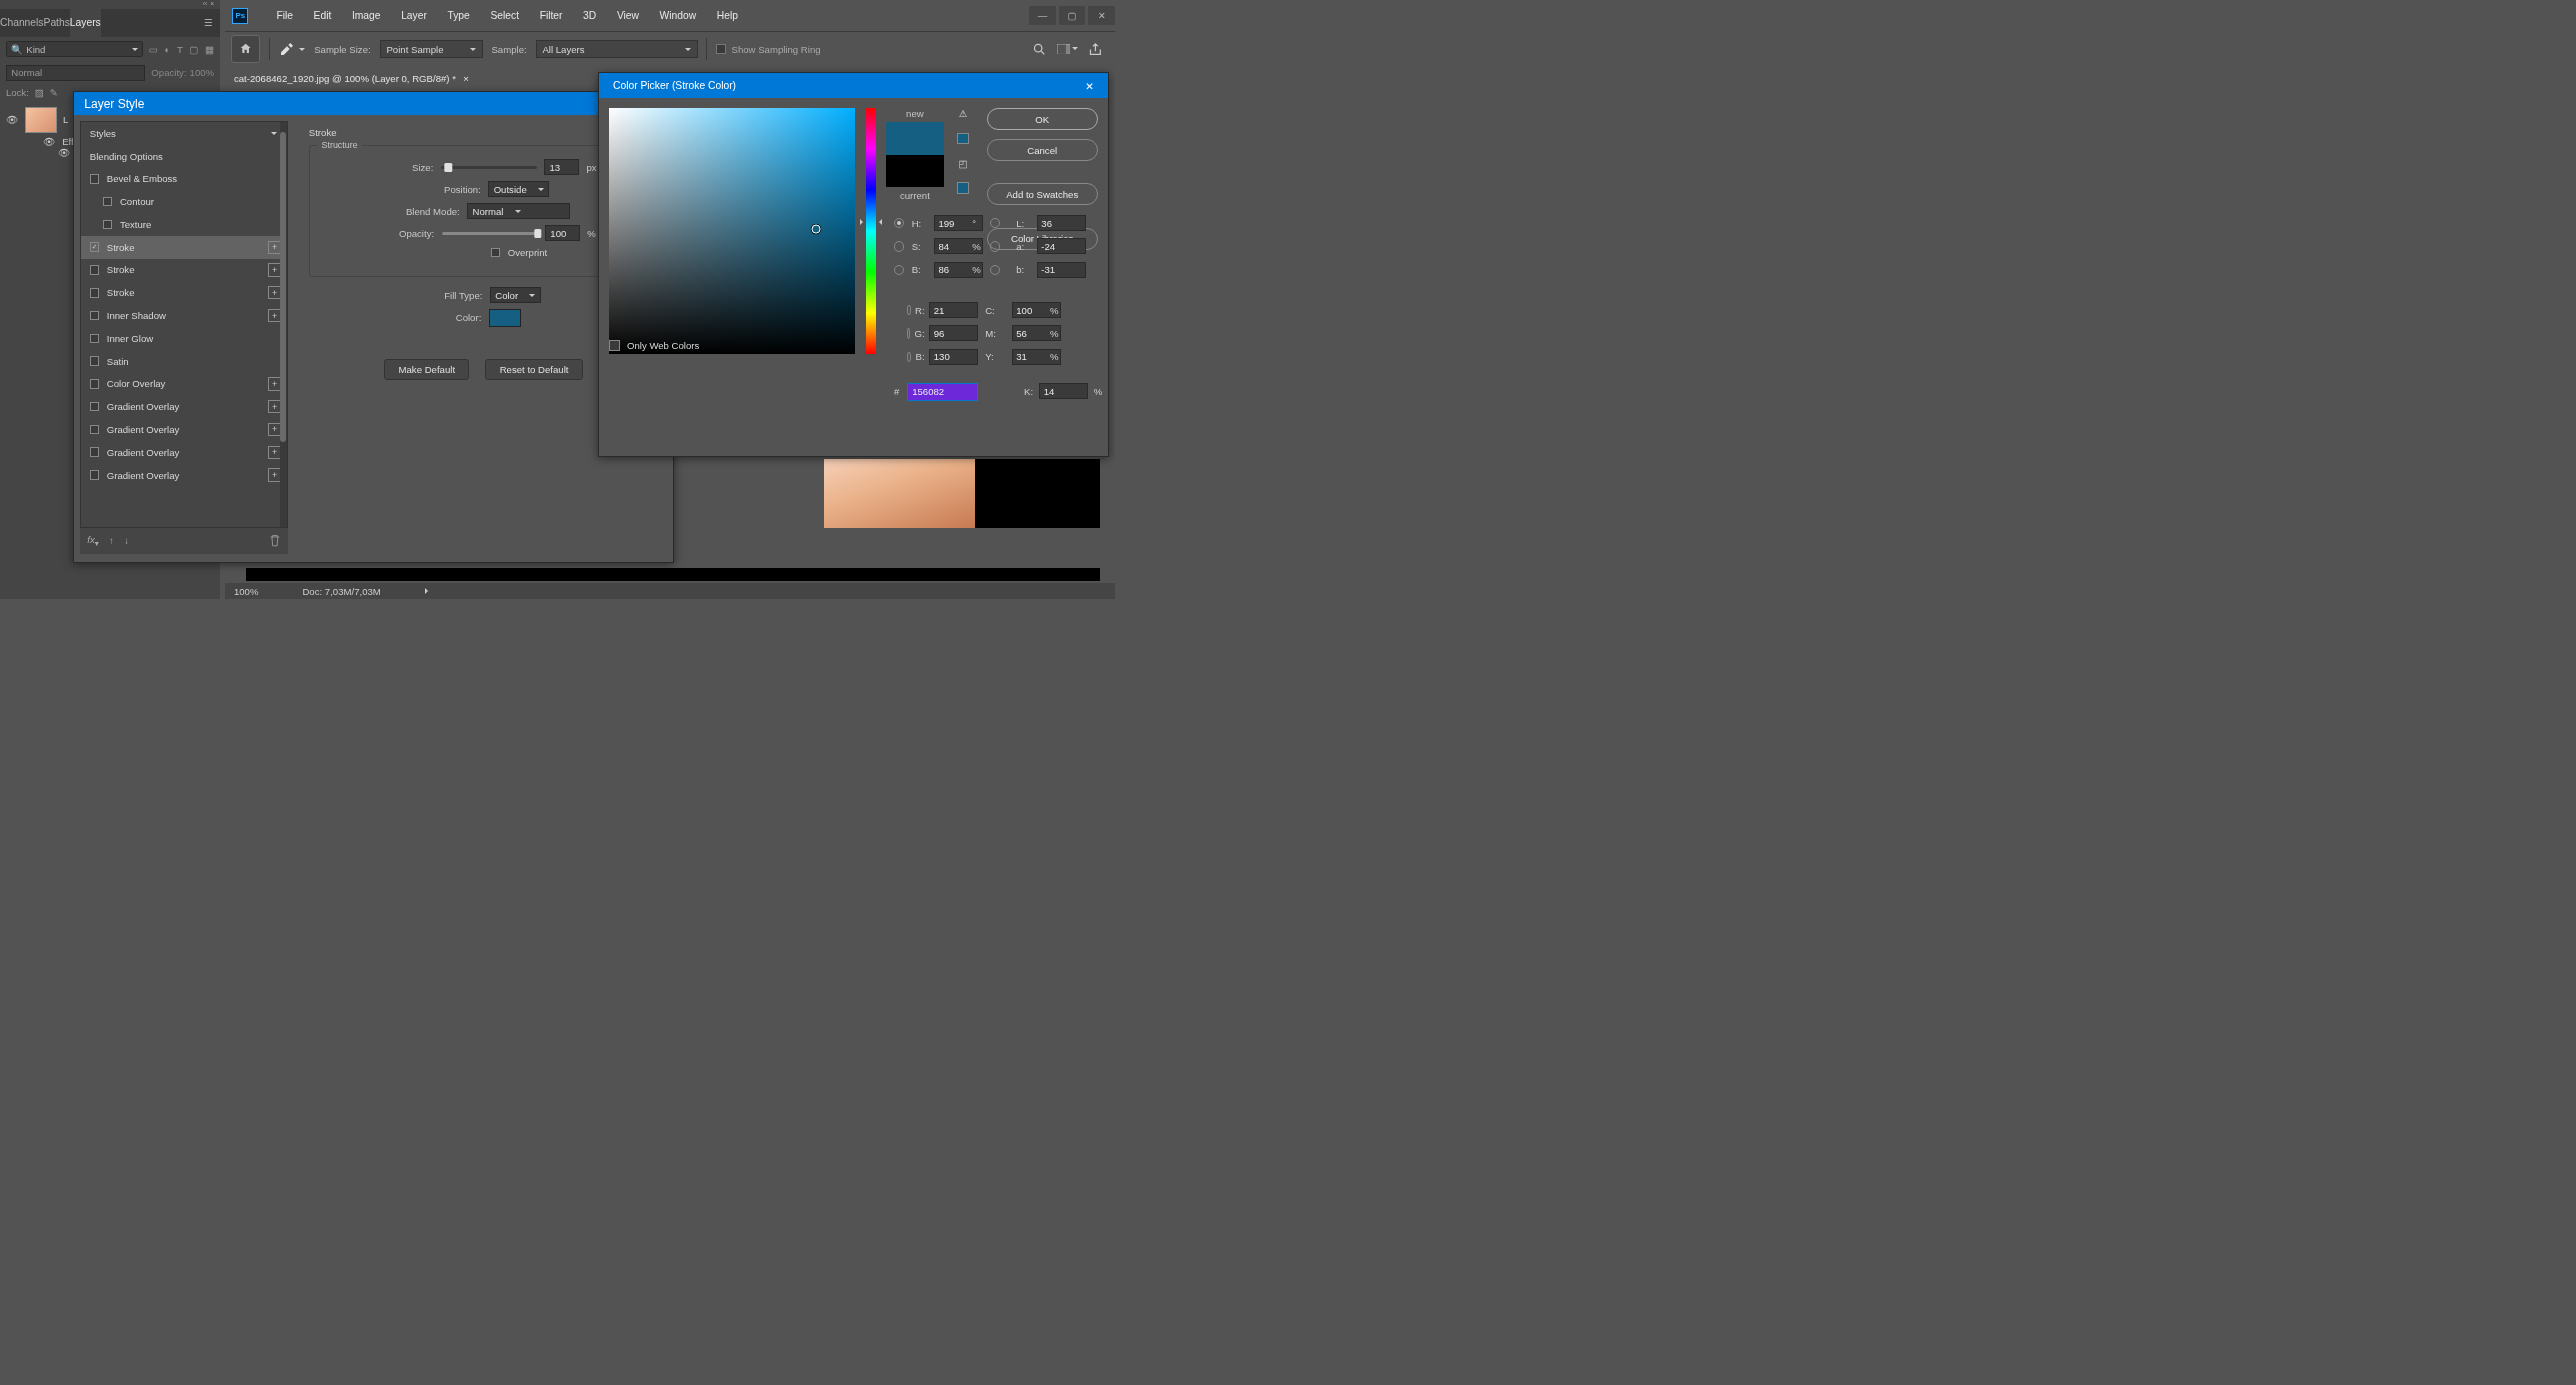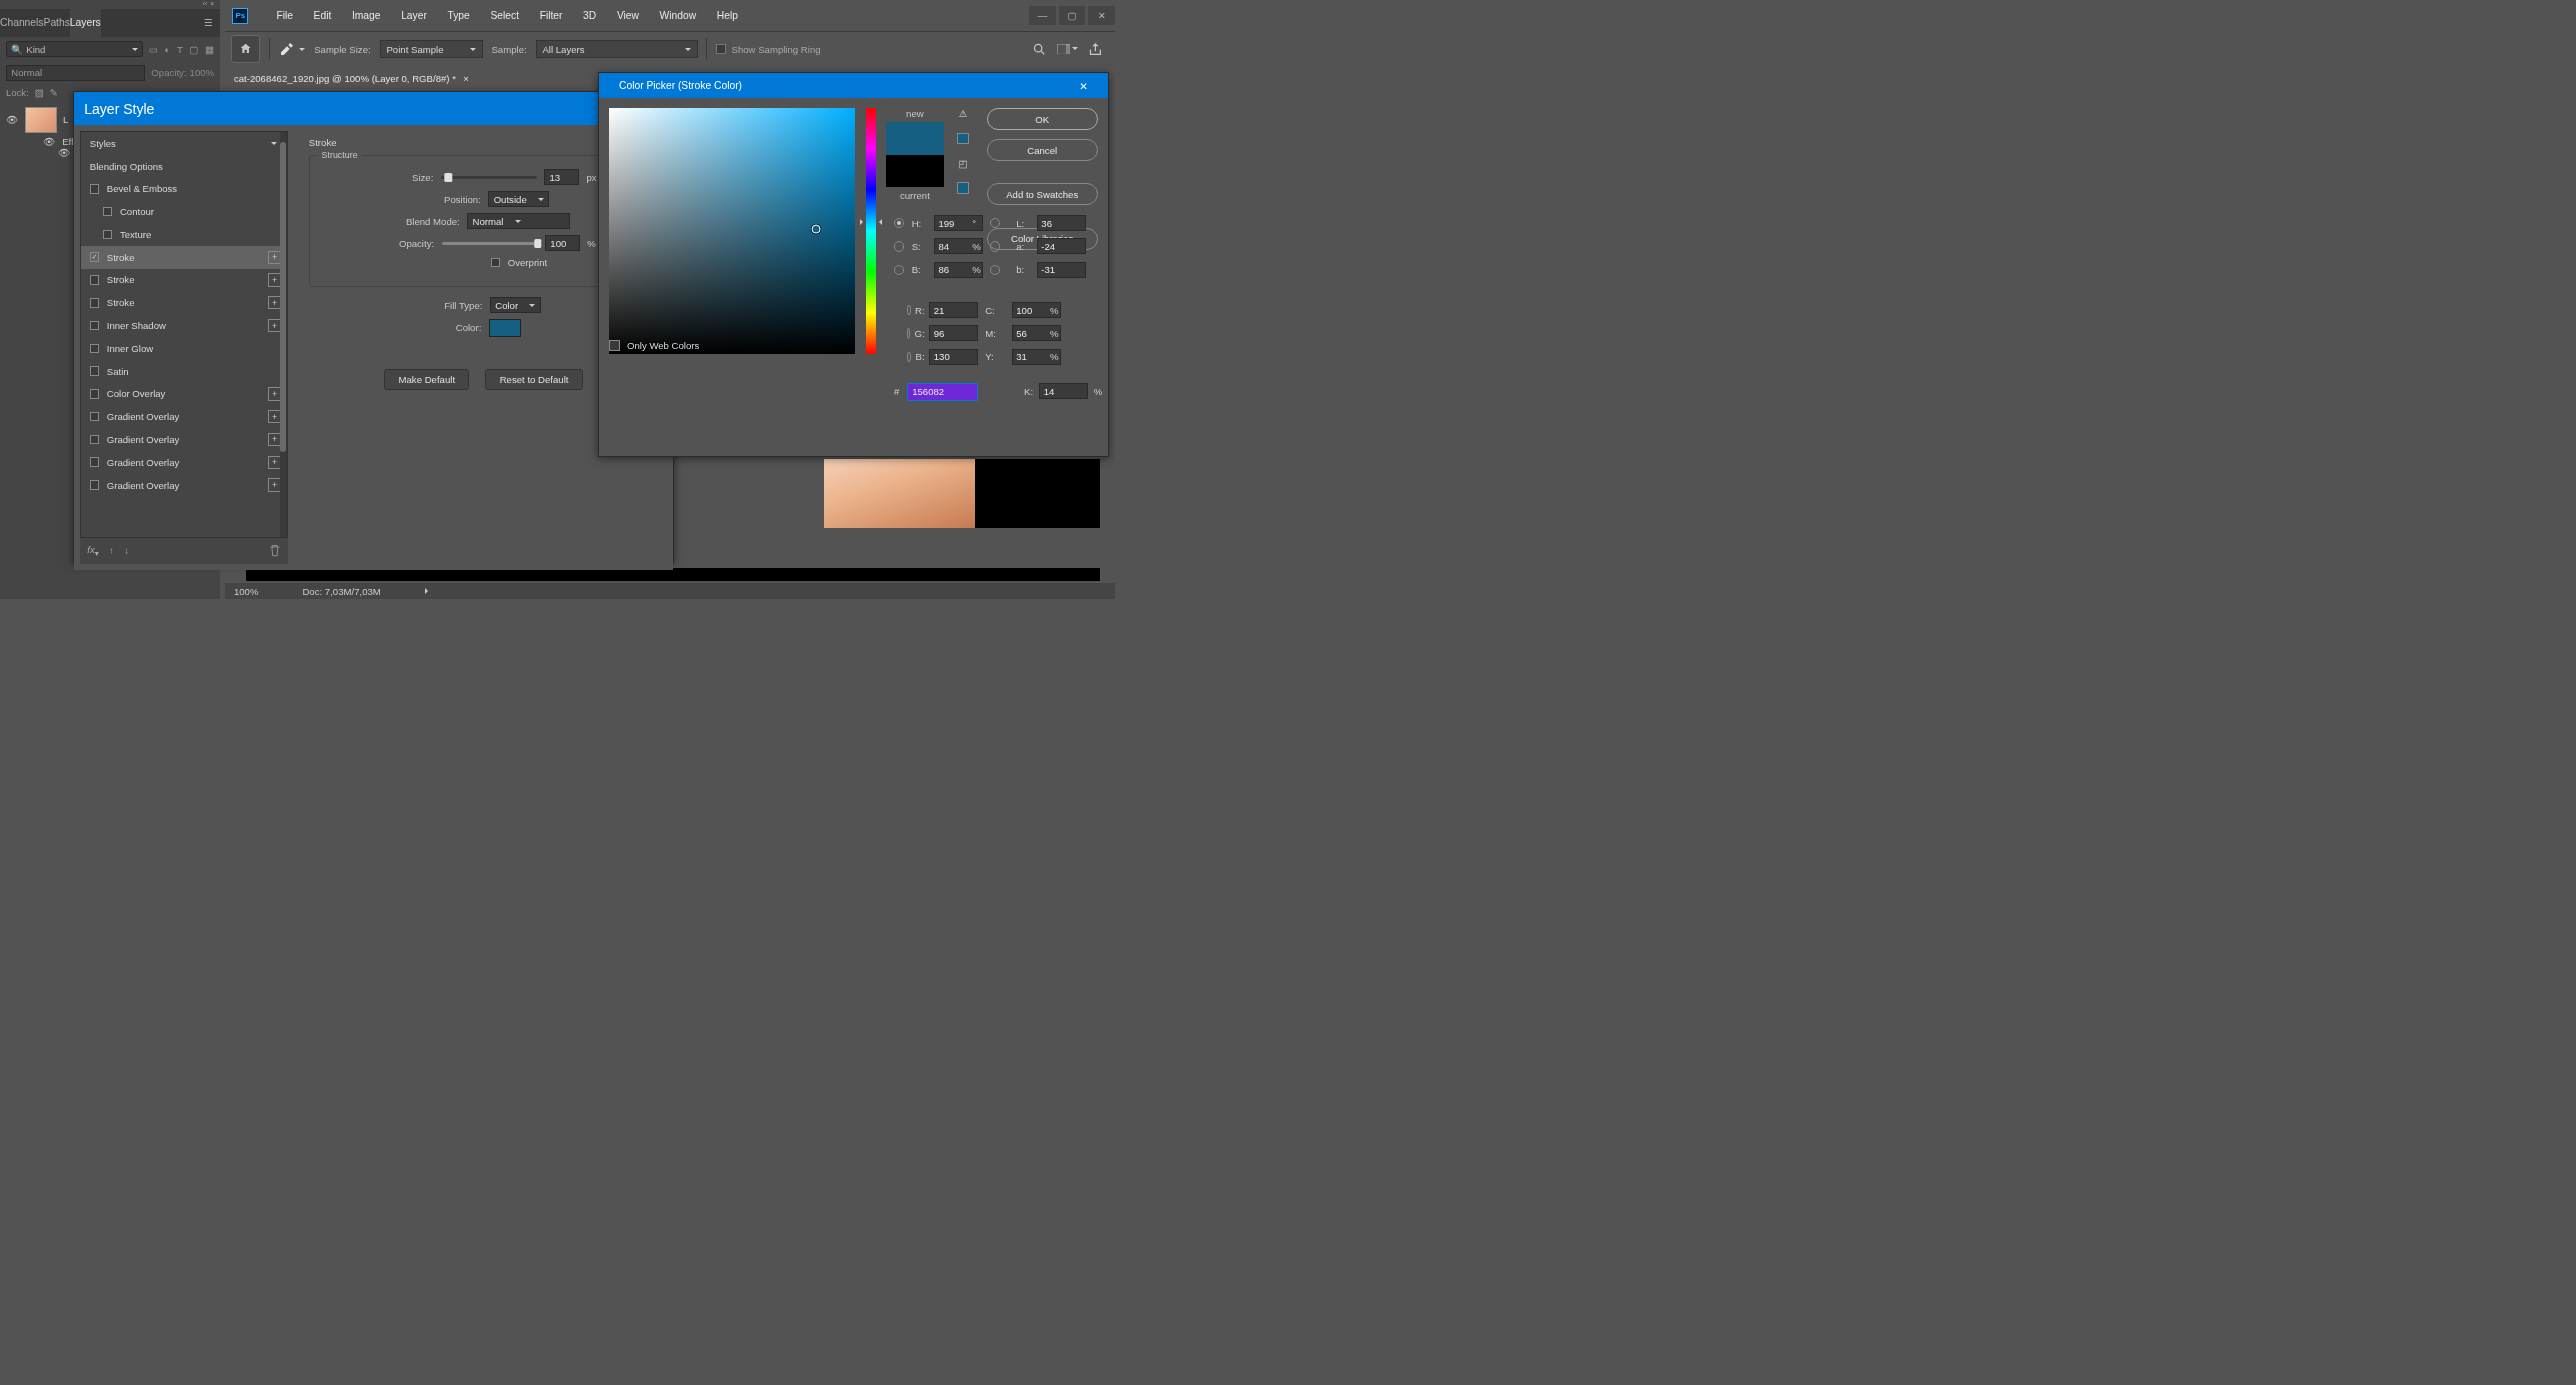--- a/index.html
+++ b/index.html
@@ -44,21 +44,21 @@
 .lock-row { display: flex; align-items: center; padding: 3px 5.9px; gap: 5.9px; background: #454545; color: #999; }
 
 .layer-list { padding-top: 3px; background: #454545; }
 .layer-row { display: flex; align-items: center; padding: 3px 5.9px; gap: 5.9px; }
 .eye { width: 13.3px; color: #ccc; }
 .thumb { width: 32px; height: 26.6px; background: linear-gradient(135deg,#f4c4a0,#d89070); border: 0.7px solid #888; }
 .sublayer { padding-left: 43px; display: flex; align-items: center; gap: 5.9px; color: #ccc; }
 
 
 .layer-style-dlg { position: absolute; left: 73px; top: 91px; width: 601px; height: 472px; background: #535353; border: 0.7px solid #2a2a2a; box-shadow: 0 2.2px 8.9px rgba(0,0,0,0.5); }
-.dlg-titlebar { height: 33px; background: #0078d7; color: #fff; display: flex; align-items: center; padding: 0 10.3px; font-size: 14px; }
+.dlg-titlebar { height: 23px; background: #0078d7; color: #fff; display: flex; align-items: center; padding: 0 10.3px; font-size: 12px; }
 .ls-body { display: flex; height: calc(100% - 25px); }
 .ls-left { width: 220px; background: #535353; display: flex; flex-direction: column; padding: 5.9px; }
 .ls-style-list { flex: 1; background: #454545; border: 0.7px solid #333; overflow-y: auto; position: relative; }
 .ls-item { display: flex; align-items: center; padding: 5.9px 8.9px; gap: 7.4px; color: #d8d8d8; position: relative; }
 .ls-item.header { font-weight: normal; }
 .ls-item.active { background: #636363; }
 .ls-item .chk { width: 9.6px; height: 9.6px; border: 0.7px solid #888; background: #3a3a3a; display: inline-flex; align-items: center; justify-content: center; font-size: 6.6px; color: #d8d8d8; }
 .ls-item .chk.on { background: #666; }
 .ls-item.indent { padding-left: 22px; }
 .ls-item .plus { position: absolute; right: 5.9px; width: 13.3px; height: 13.3px; border: 0.7px solid #888; display: flex; align-items: center; justify-content: center; font-size: 8.9px; color: #ccc; }
@@ -77,21 +77,21 @@
 .ls-slider .fill { position: absolute; left: 0; top: 0; bottom: 0; background: #888; border-radius: 1.5px; }
 .ls-slider .handle { position: absolute; top: -3px; width: 7.4px; height: 8.9px; background: #e0e0e0; border-radius: 1.5px; transform: translateX(-50%); }
 .ls-num { width: 35px; height: 16px; background: #3a3a3a; border: 0.7px solid #2a2a2a; color: #e0e0e0; display: flex; align-items: center; padding: 0 4.4px; }
 .mini-select { background: #3a3a3a; border: 0.7px solid #2a2a2a; color: #e0e0e0; height: 16px; display: flex; align-items: center; padding: 0 4.4px; gap: 11px; }
 .color-swatch { width: 32px; height: 17.7px; border: 0.7px solid #222; }
 .ls-btn-row { display: flex; gap: 16px; justify-content: center; margin-top: 32px; }
 .ls-btn { background: #454545; border: 0.7px solid #333; border-radius: 3px; padding: 4.4px 13.3px; color: #e0e0e0; }
 
 
 .cp-dlg { position: absolute; left: 598px; top: 72px; width: 511px; height: 385px; background: #535353; border: 0.7px solid #2a2a2a; box-shadow: 0 2.2px 8.9px rgba(0,0,0,0.5); }
-.cp-titlebar { height: 25px; background: #0078d7; color: #fff; display: flex; align-items: center; padding: 0 20px; justify-content: space-between; font-size: 10.3px; }
+.cp-titlebar { height: 25px; background: #0078d7; color: #fff; display: flex; align-items: center; padding: 0 14px; justify-content: space-between; font-size: 10.3px; }
 .cp-body { display: flex; padding: 10.3px; gap: 10.3px; height: calc(100% - 25px); }
 .cp-sat { width: 246px; height: 246px; position: relative; background: linear-gradient(to bottom, rgba(0,0,0,0) 0%, #000 100%), linear-gradient(to right, #fff 0%, hsl(199,100%,50%) 100%); }
 .cp-ring { position: absolute; width: 8.9px; height: 8.9px; border: 1.5px solid #fff; border-radius: 50%; transform: translate(-50%,-50%); box-shadow: 0 0 0 0.7px #000; }
 .cp-hue { width: 13.3px; height: 246px; background: linear-gradient(to bottom, #f00 0%, #f0f 16.6%, #00f 33.3%, #0ff 50%, #0f0 66.6%, #ff0 83.3%, #f00 100%); position: relative; }
 .cp-hue-arrows { position: absolute; left: -5.9px; right: -5.9px; height: 0; display: flex; justify-content: space-between; }
 .cp-preview-col { display: flex; flex-direction: column; align-items: center; gap: 3px; }
 .cp-preview { width: 58px; height: 65px; display: flex; flex-direction: column; }
 .cp-new { flex: 1; }
 .cp-cur { flex: 1; background: #000; }
 .cp-preview-label { color: #c8c8c8; font-size: 9.6px; }

